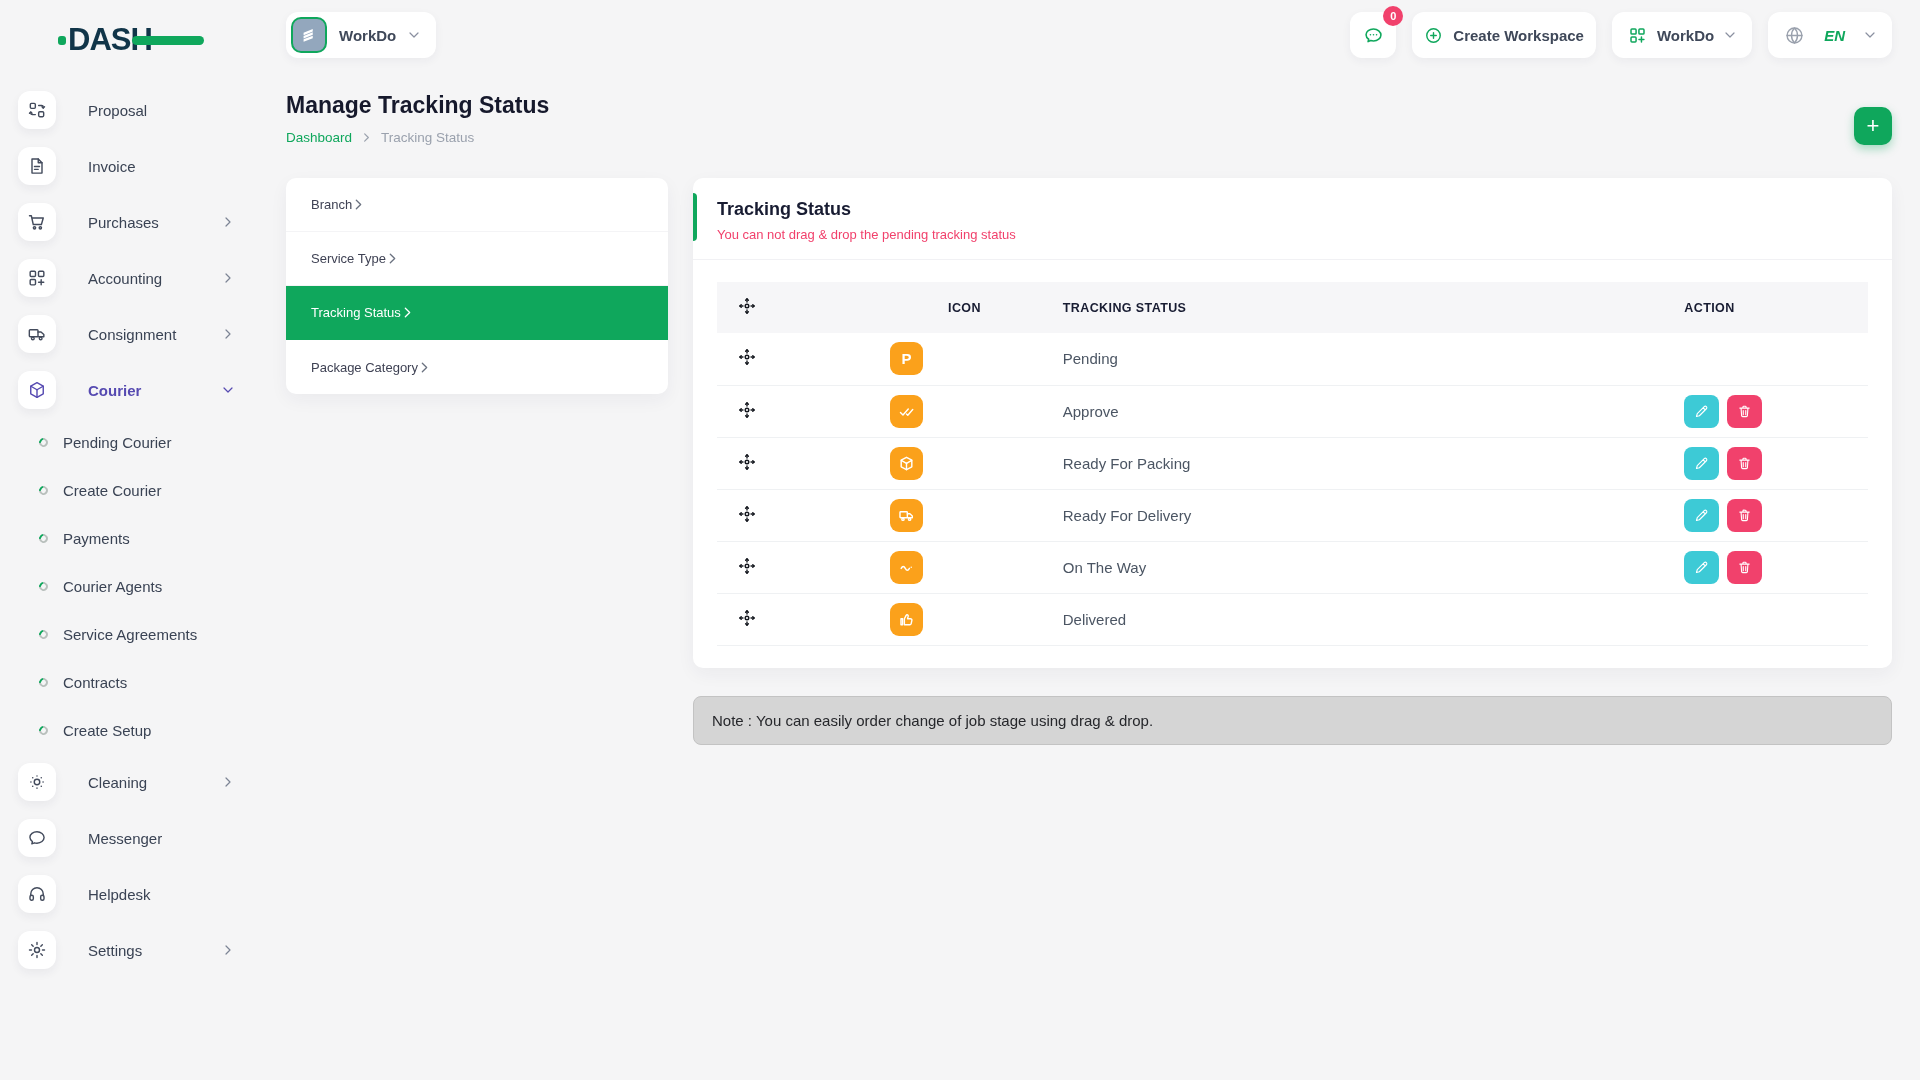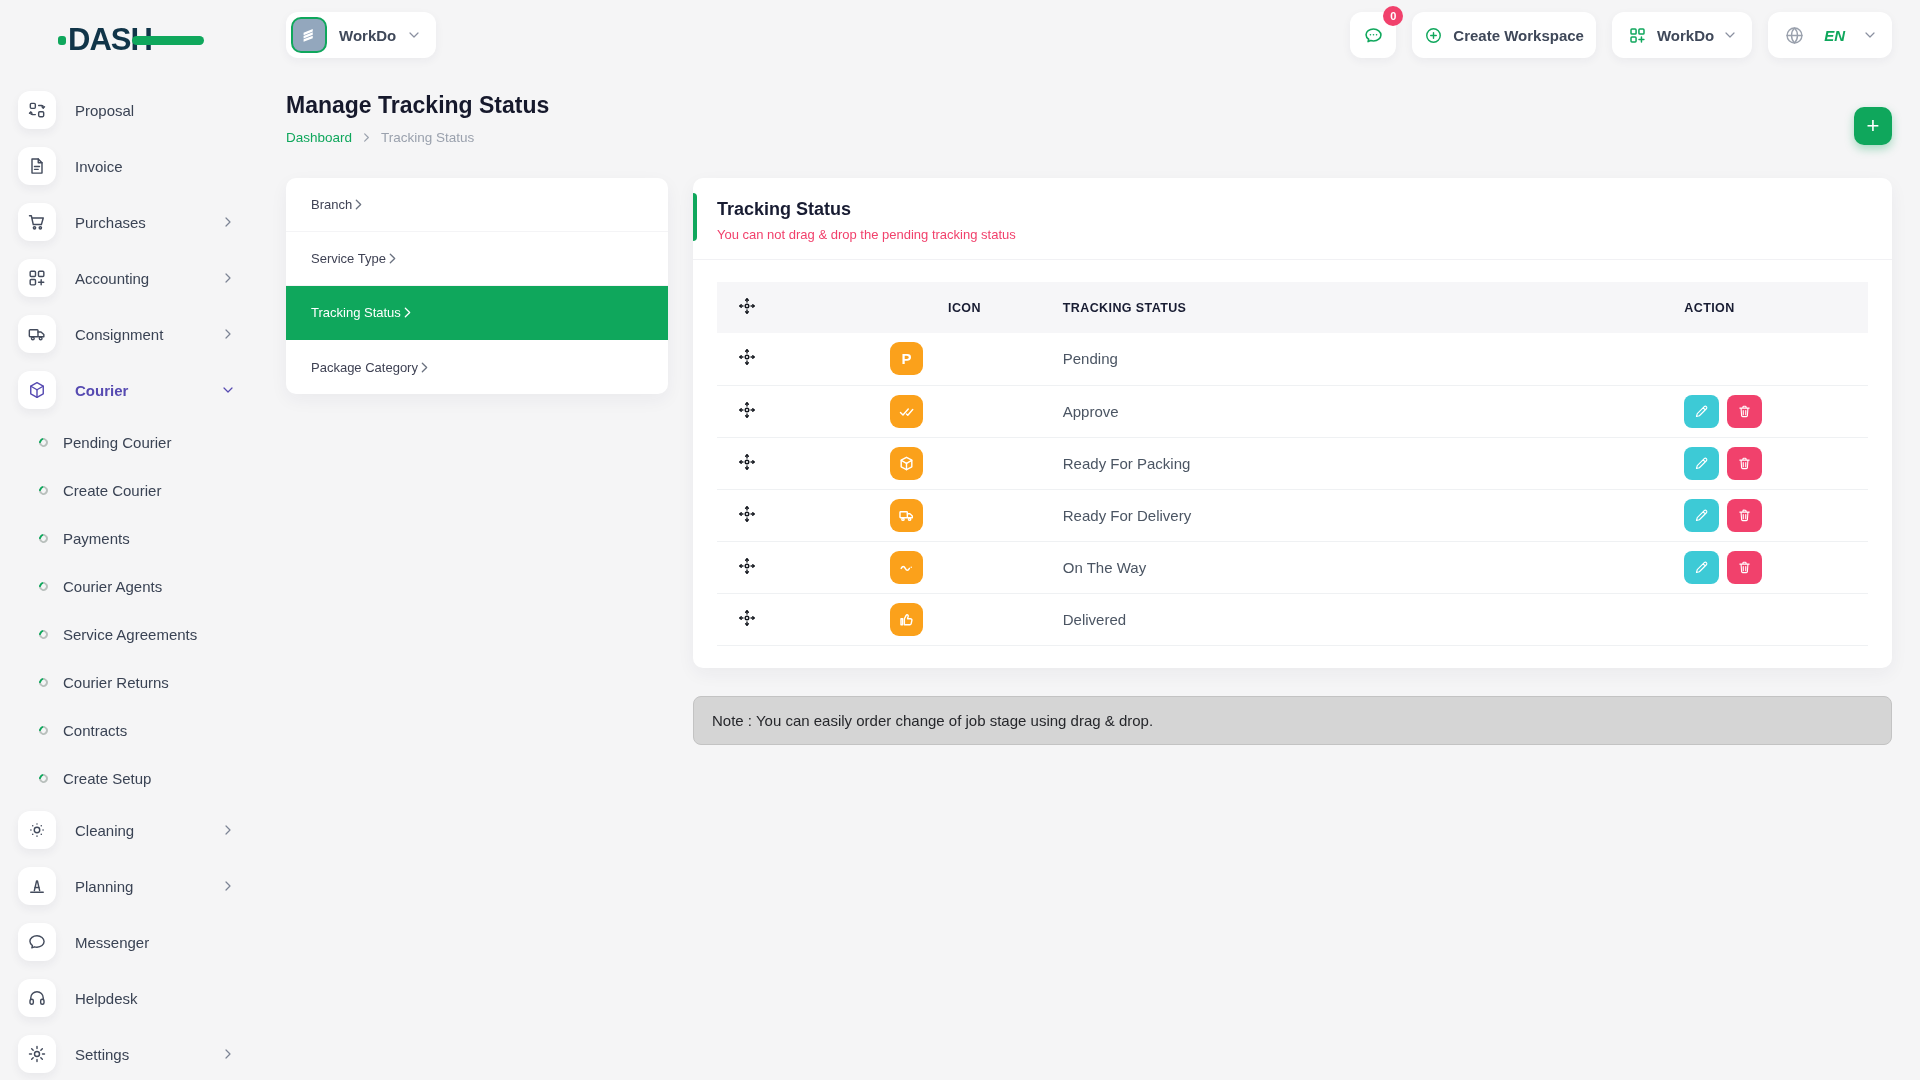--- a/index.html
+++ b/index.html
@@ -7,21 +7,21 @@
   body { font-family: "Liberation Sans", sans-serif; background:#f5f5f6; overflow:hidden; }
   .app { position:relative; width:1920px; height:1080px; background:#f5f5f6; }
 
   
   .sidebar { position:absolute; left:0; top:0; width:258px; height:1080px; padding:14px 14px 0 18px; overflow:hidden; }
   .logo { position:relative; width:140px; height:40px; margin:6px 0 0 50px; }
   .logo-text { font-size:31px; font-weight:800; letter-spacing:-1px; color:#113549; line-height:40px; }
   .logo-dot { position:absolute; left:-10px; top:16px; width:8px; height:9px; border-radius:3px; background:#0fa75c; }
   .logo-bar { position:absolute; left:64px; top:16px; width:72px; height:9px; border-radius:4.5px; background:#0fa75c; }
   .nav { margin-top:22px; }
-  .nav-item { display:flex; align-items:center; height:56px; gap:19px; cursor:pointer; color:#3a4354; }
+  .nav-item { display:flex; align-items:center; height:56px; gap:32px; cursor:pointer; color:#3a4354; }
   .nav-icon { width:38px; height:38px; flex:0 0 38px; background:#ffffff; border-radius:12px; display:flex; align-items:center; justify-content:center; box-shadow:0 4px 10px rgba(40,40,70,0.06); color:#434b5c; }
   .nav-icon svg { width:20px; height:20px; }
   .nav-label { font-size:15px; font-weight:500; }
   .nav-chev { margin-left:auto; margin-right:10px; color:#7c8494; display:flex; }
   .nav-chev svg { width:12px; height:12px; }
   .nav-item.active { color:#564ab1; }
   .nav-item.active .nav-icon { color:#564ab1; }
   .nav-item.active .nav-label { font-weight:600; }
   .nav-item.active .nav-chev { color:#564ab1; }
   .sub-list { }
@@ -218,24 +218,20 @@
         <div class="sub-item">
           <span class="sub-bullet"></span>
           <span class="sub-label">Courier Agents</span>
         </div>
         <div class="sub-item">
           <span class="sub-bullet"></span>
           <span class="sub-label">Service Agreements</span>
         </div>
         <div class="sub-item">
           <span class="sub-bullet"></span>
-          <span class="sub-label">Courier Returns</span>
-        </div>
-        <div class="sub-item">
-          <span class="sub-bullet"></span>
           <span class="sub-label">Contracts</span>
         </div>
         <div class="sub-item">
           <span class="sub-bullet"></span>
           <span class="sub-label">Create Setup</span>
         </div>
       </div>
 
       <div class="nav-item">
         <span class="nav-icon">
@@ -245,35 +241,20 @@
             </svg>
           </span>
         <span class="nav-label">Cleaning</span>
         <span class="nav-chev">
             <svg viewBox="0 0 24 24" fill="none" stroke="currentColor" stroke-width="2.4" stroke-linecap="round" stroke-linejoin="round">
               <path d="M8 4l8 8-8 8"></path>
             </svg>
           </span>
       </div>
 
-      <div class="nav-item">
-        <span class="nav-icon">
-            <svg viewBox="0 0 24 24" fill="none" stroke="currentColor" stroke-width="1.7" stroke-linecap="round" stroke-linejoin="round">
-              <path d="M8.8 17.5l2.7-11.5h1l2.7 11.5"></path>
-              <path d="M4.5 19.5h15"></path>
-              <path d="M9.7 13.7h4.6"></path>
-            </svg>
-          </span>
-        <span class="nav-label">Planning</span>
-        <span class="nav-chev">
-            <svg viewBox="0 0 24 24" fill="none" stroke="currentColor" stroke-width="2.4" stroke-linecap="round" stroke-linejoin="round">
-              <path d="M8 4l8 8-8 8"></path>
-            </svg>
-          </span>
-      </div>
 
       <div class="nav-item">
         <span class="nav-icon">
             <svg viewBox="0 0 24 24" fill="none" stroke="currentColor" stroke-width="1.7" stroke-linecap="round" stroke-linejoin="round">
               <path d="M12 4.5c-4.7 0-8.5 3-8.5 6.7 0 2.1 1.2 3.9 3 5.1L5.8 19l3.1-1.2c1 .3 2 .4 3.1.4 4.7 0 8.5-3 8.5-6.7s-3.8-7-8.5-7z"></path>
             </svg>
           </span>
         <span class="nav-label">Messenger</span>
       </div>
 

